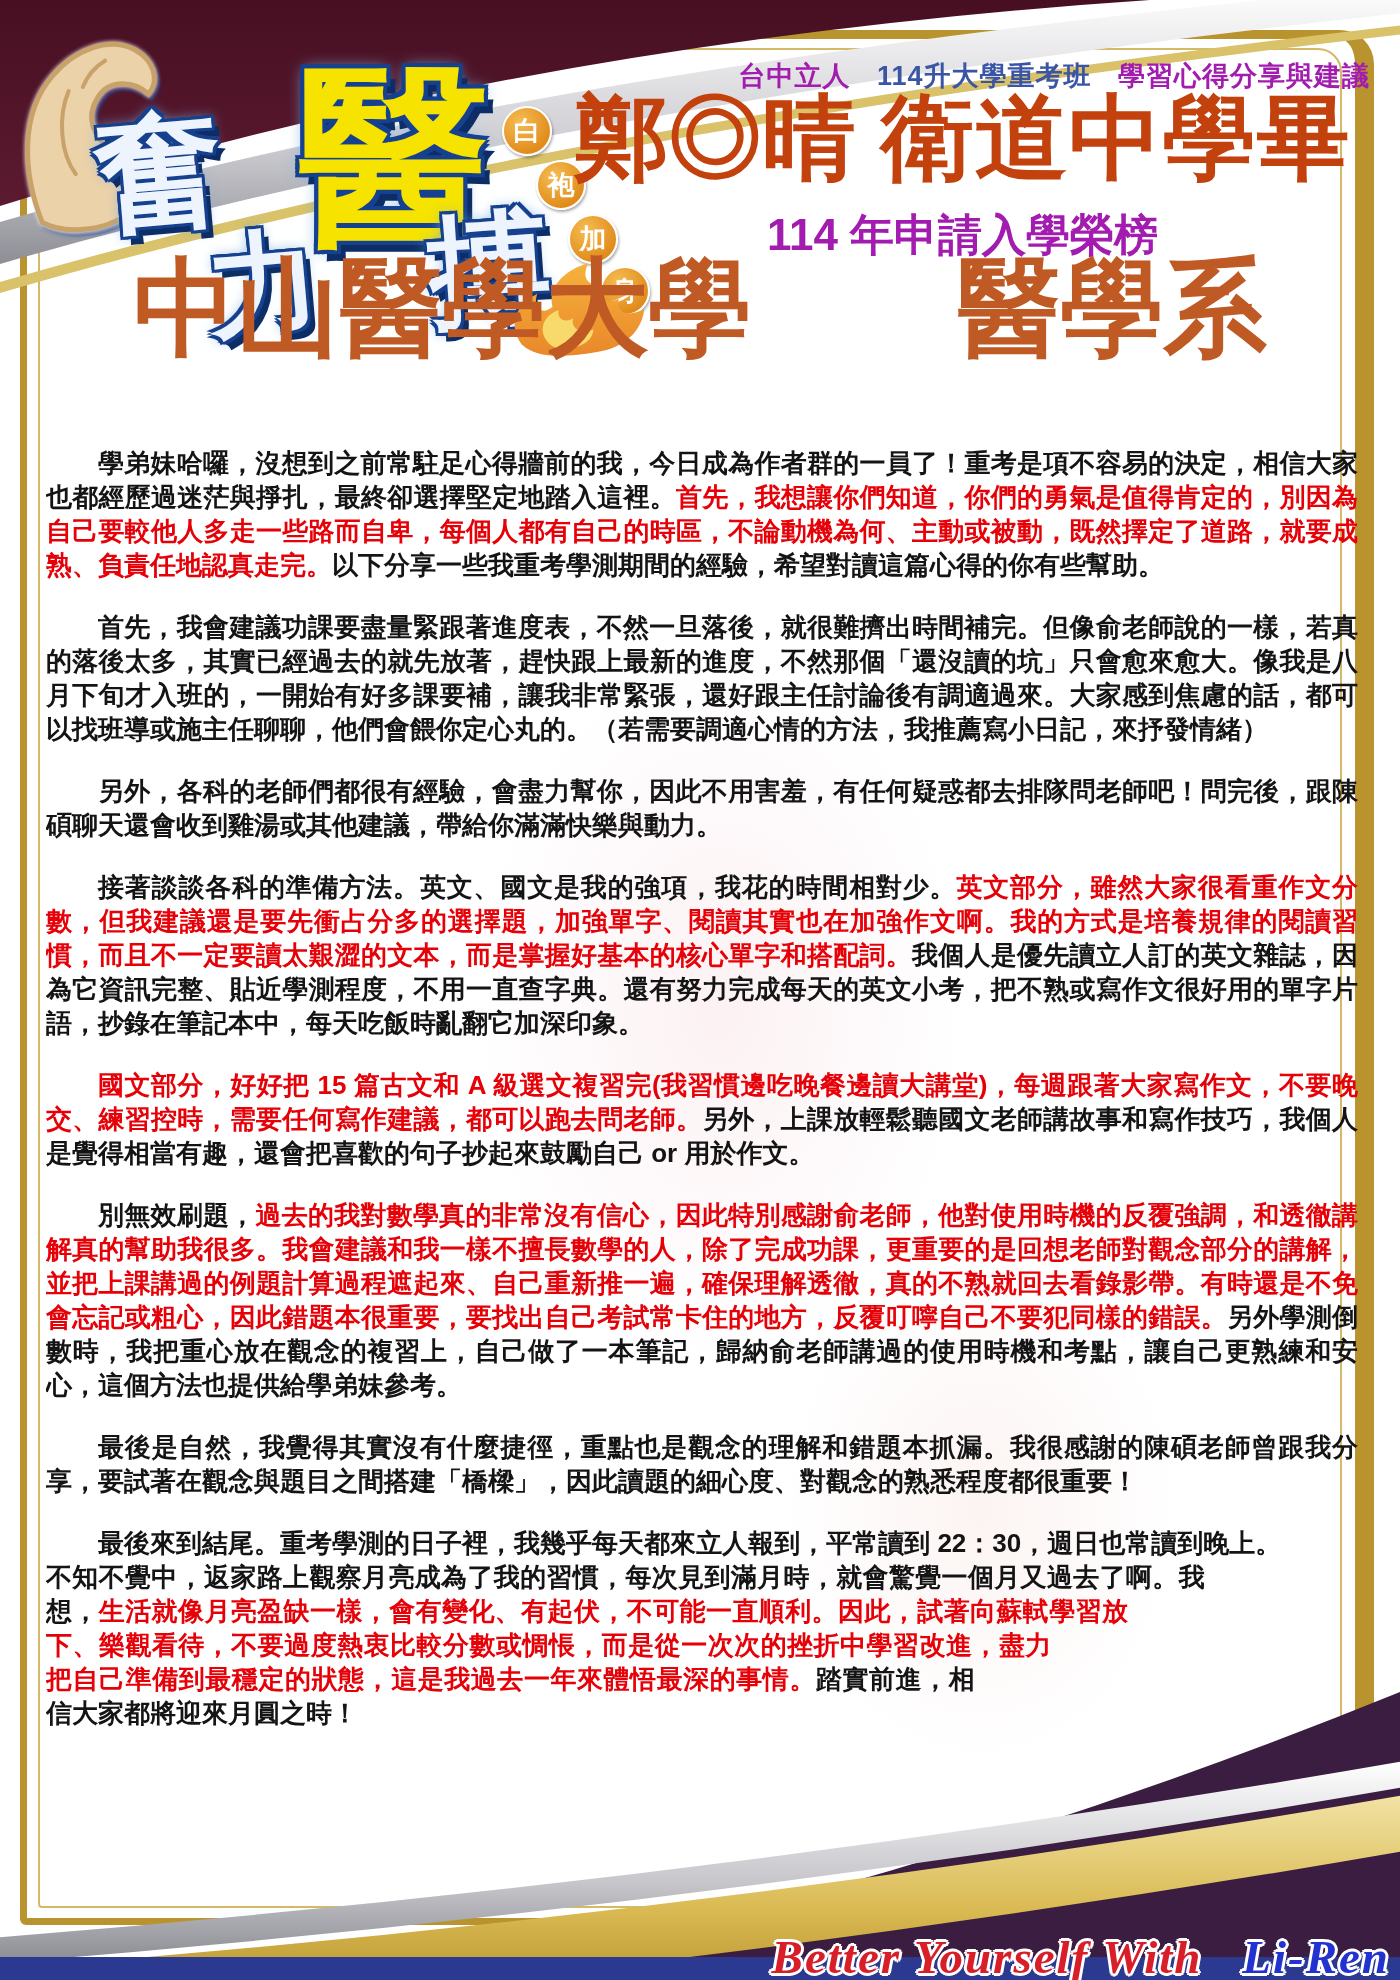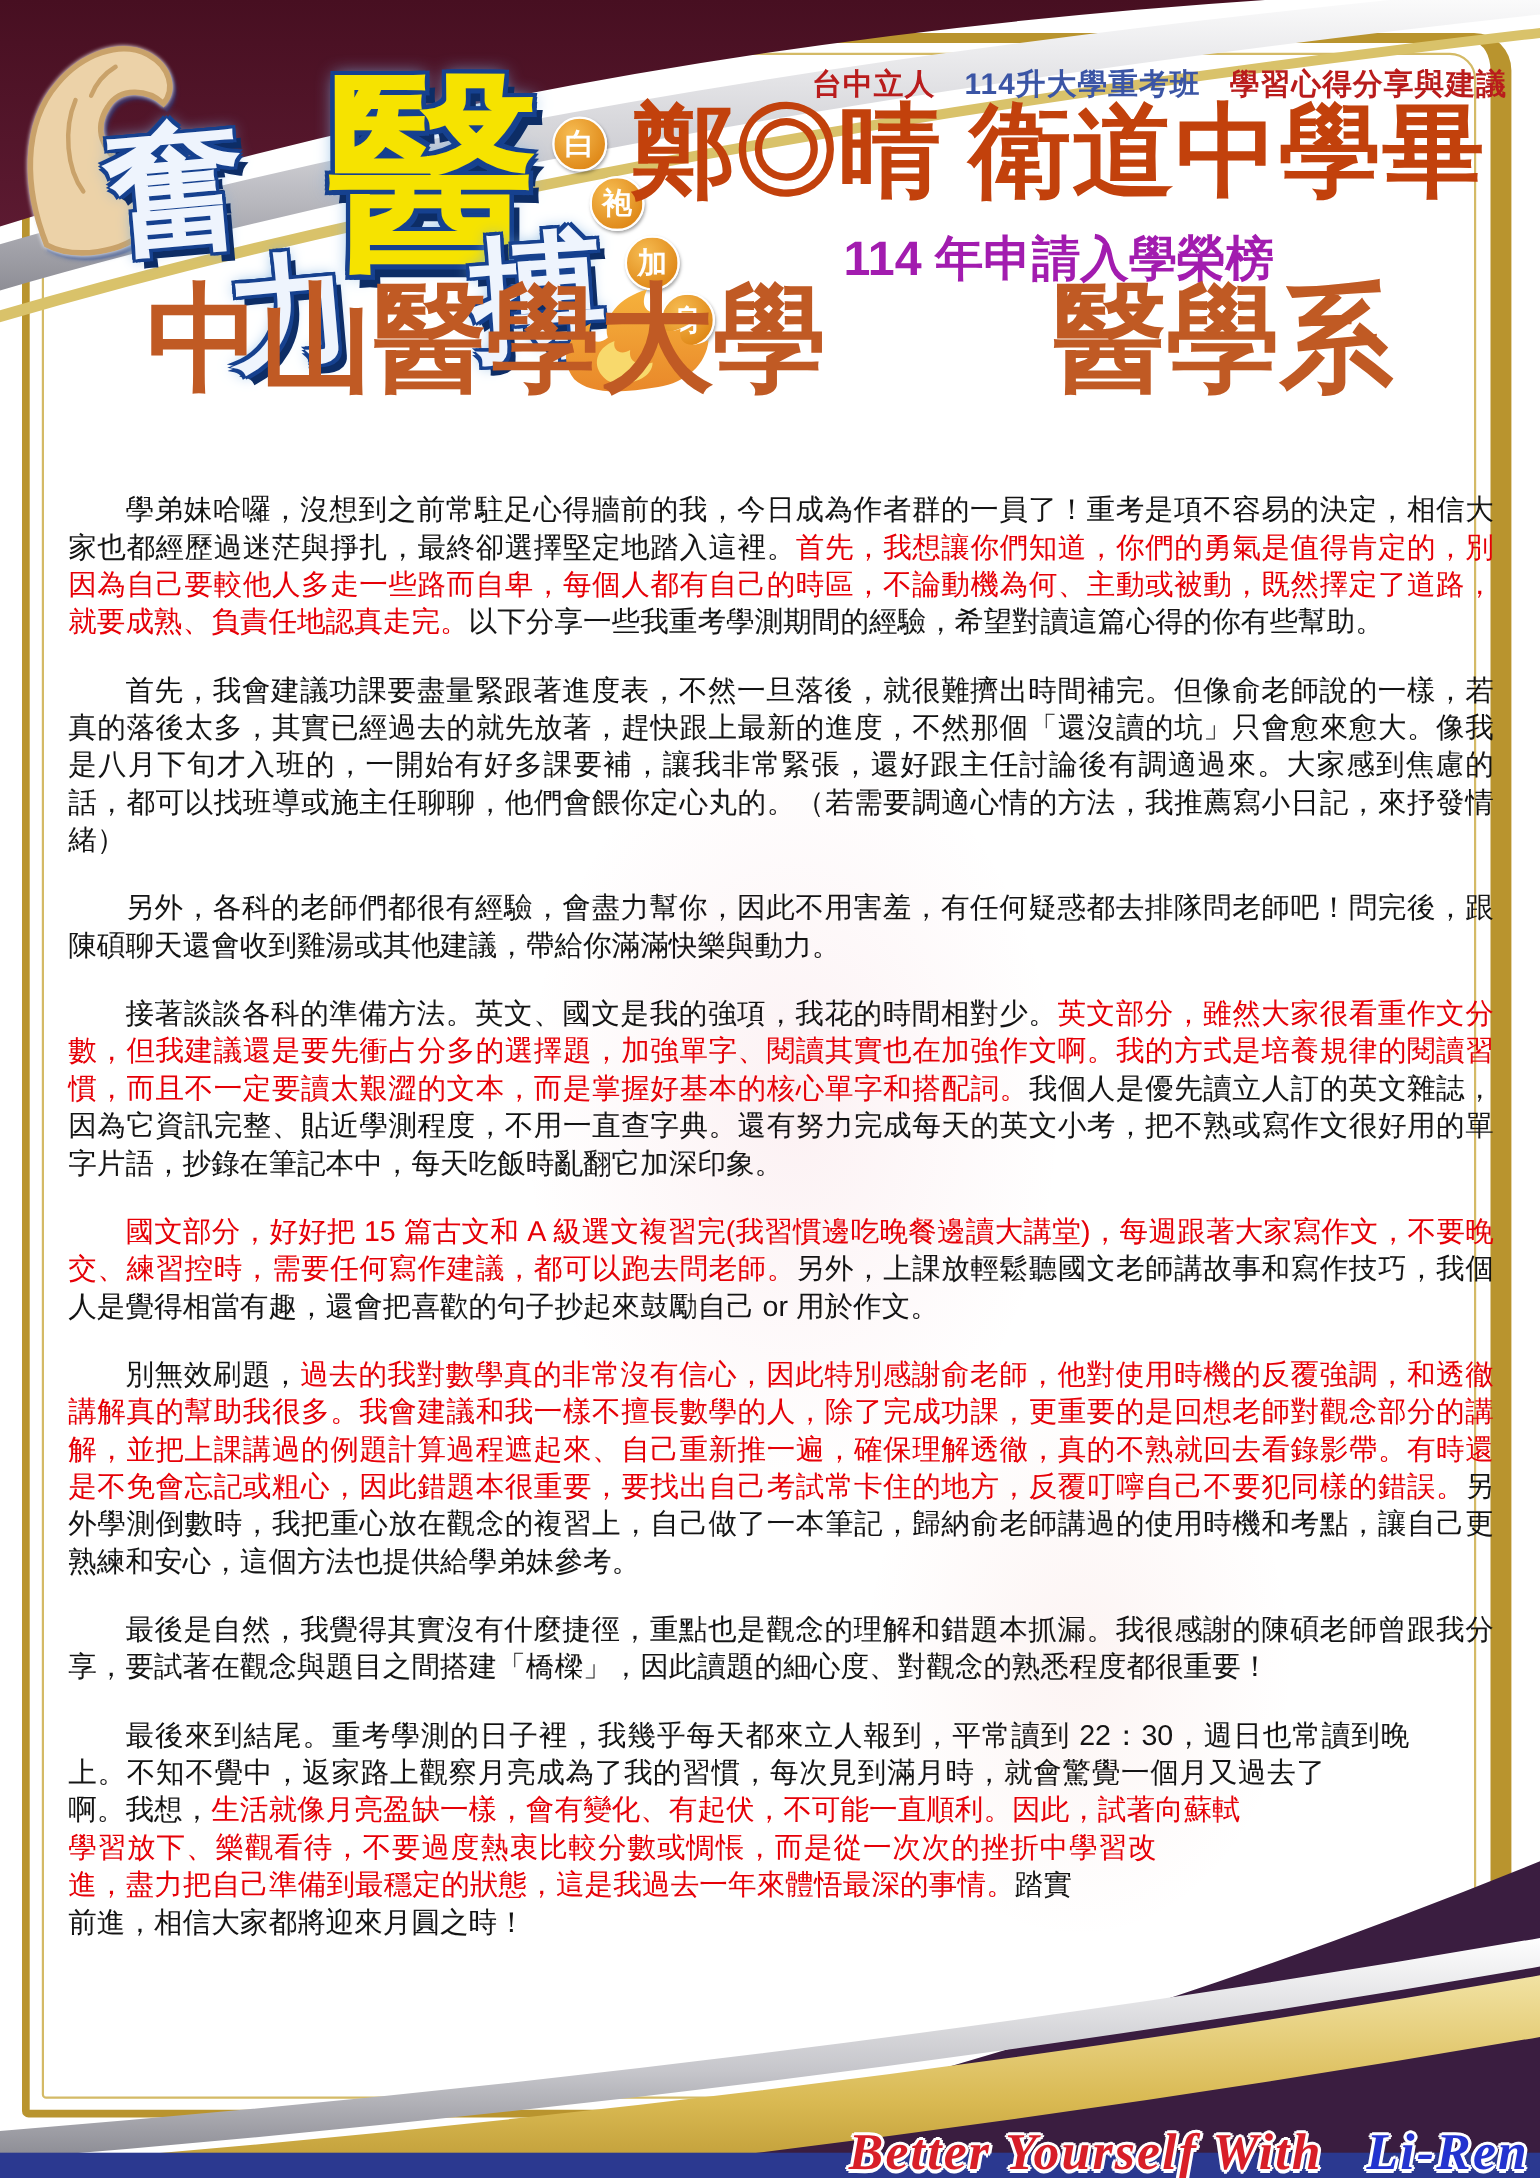--- a/index.html
+++ b/index.html
@@ -57,41 +57,41 @@
     color:#ffffff;font-weight:900;font-size:27px;line-height:46px;text-align:center;
   }
   .bc1{left:502px;top:106px;} .bc2{left:536px;top:160px;}
   .bc3{left:568px;top:214px;} .bc4{left:600px;top:266px;}
   .flame{position:absolute;left:498px;top:248px;width:160px;height:112px;}
   
   .tagline{
     position:absolute;left:560px;top:58px;width:810px;z-index:6;
     text-align:right;font-size:27px;font-weight:900;letter-spacing:1px;white-space:nowrap;
   }
-  .tag-red{color:#b91c1c;} .tag-blue{color:#3b55a5;padding:0 18px;}
+  .tag-red{color:#a21caf;} .tag-blue{color:#3b55a5;padding:0 18px;}
   .student-name{
     position:absolute;left:555px;top:86px;width:815px;z-index:6;
     font-family:"Liberation Serif",serif;font-weight:900;font-size:93px;line-height:1.15;
     color:#c2410c;text-align:center;white-space:nowrap;letter-spacing:1px;
   }
   .honor-line{
     position:absolute;left:555px;top:206px;width:815px;z-index:6;
     font-weight:900;font-size:44px;color:#a21caf;text-align:center;white-space:nowrap;
   }
   .school-title{
     position:absolute;left:30px;top:258px;width:1340px;z-index:6;
     font-family:"Liberation Serif",serif;font-weight:900;font-size:103px;line-height:1.0;
     color:#c05a24;text-align:center;white-space:nowrap;transform:scaleY(1.04);
   }
   
   .body-text{
     position:absolute;left:46px;top:446px;width:1312px;height:1434px;z-index:6;
     font-size:26px;line-height:34px;color:#141414;text-align:justify;overflow:hidden;
   }
-  .body-text p{margin:0 0 28px 16px;text-indent:2em;}
+  .body-text p{margin:0 0 28px 0;text-indent:2em;font-weight:bold;}
   .seg-red{color:#e60007;} .seg-black{color:#141414;}
   .wrap-spacer{
     float:right;width:470px;height:212px;margin-left:8px;
     shape-outside:polygon(100% 0,100% 100%,0 100%);
   }
   
   .slogan{
     position:absolute;right:10px;top:1892px;z-index:7;white-space:nowrap;
     font-family:"Liberation Serif",serif;font-style:italic;font-weight:900;
     font-size:47px;letter-spacing:2px;

